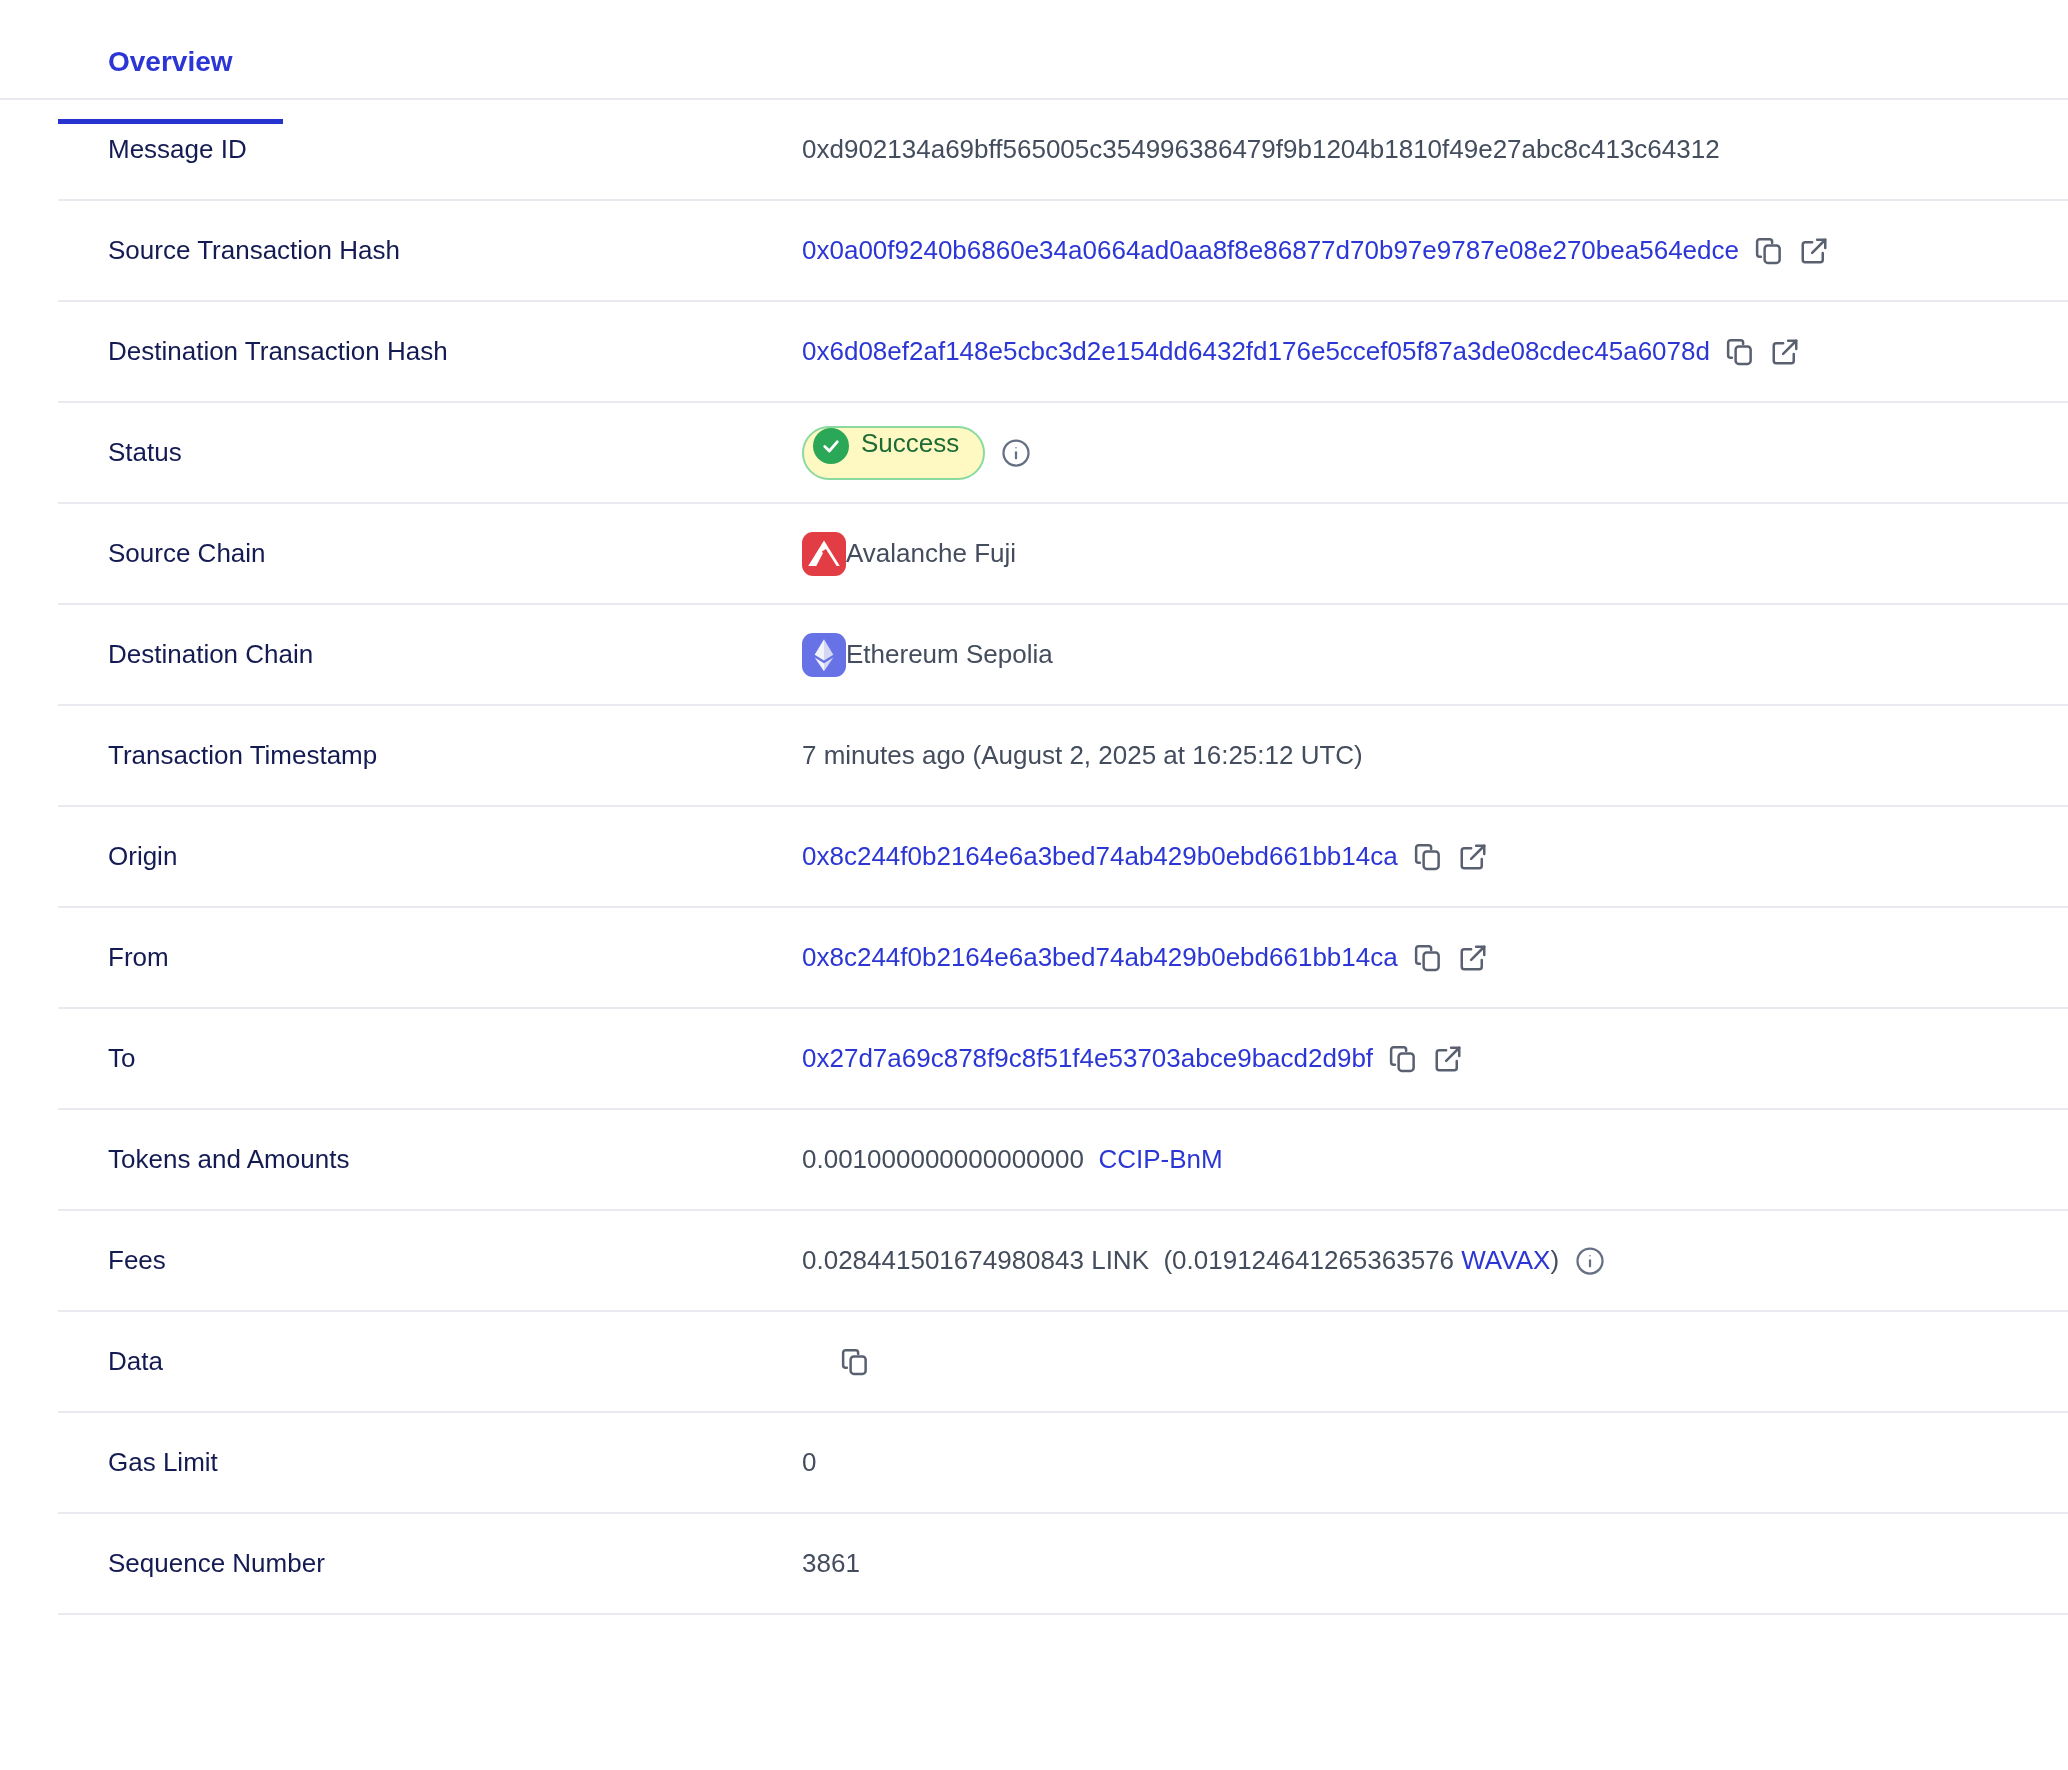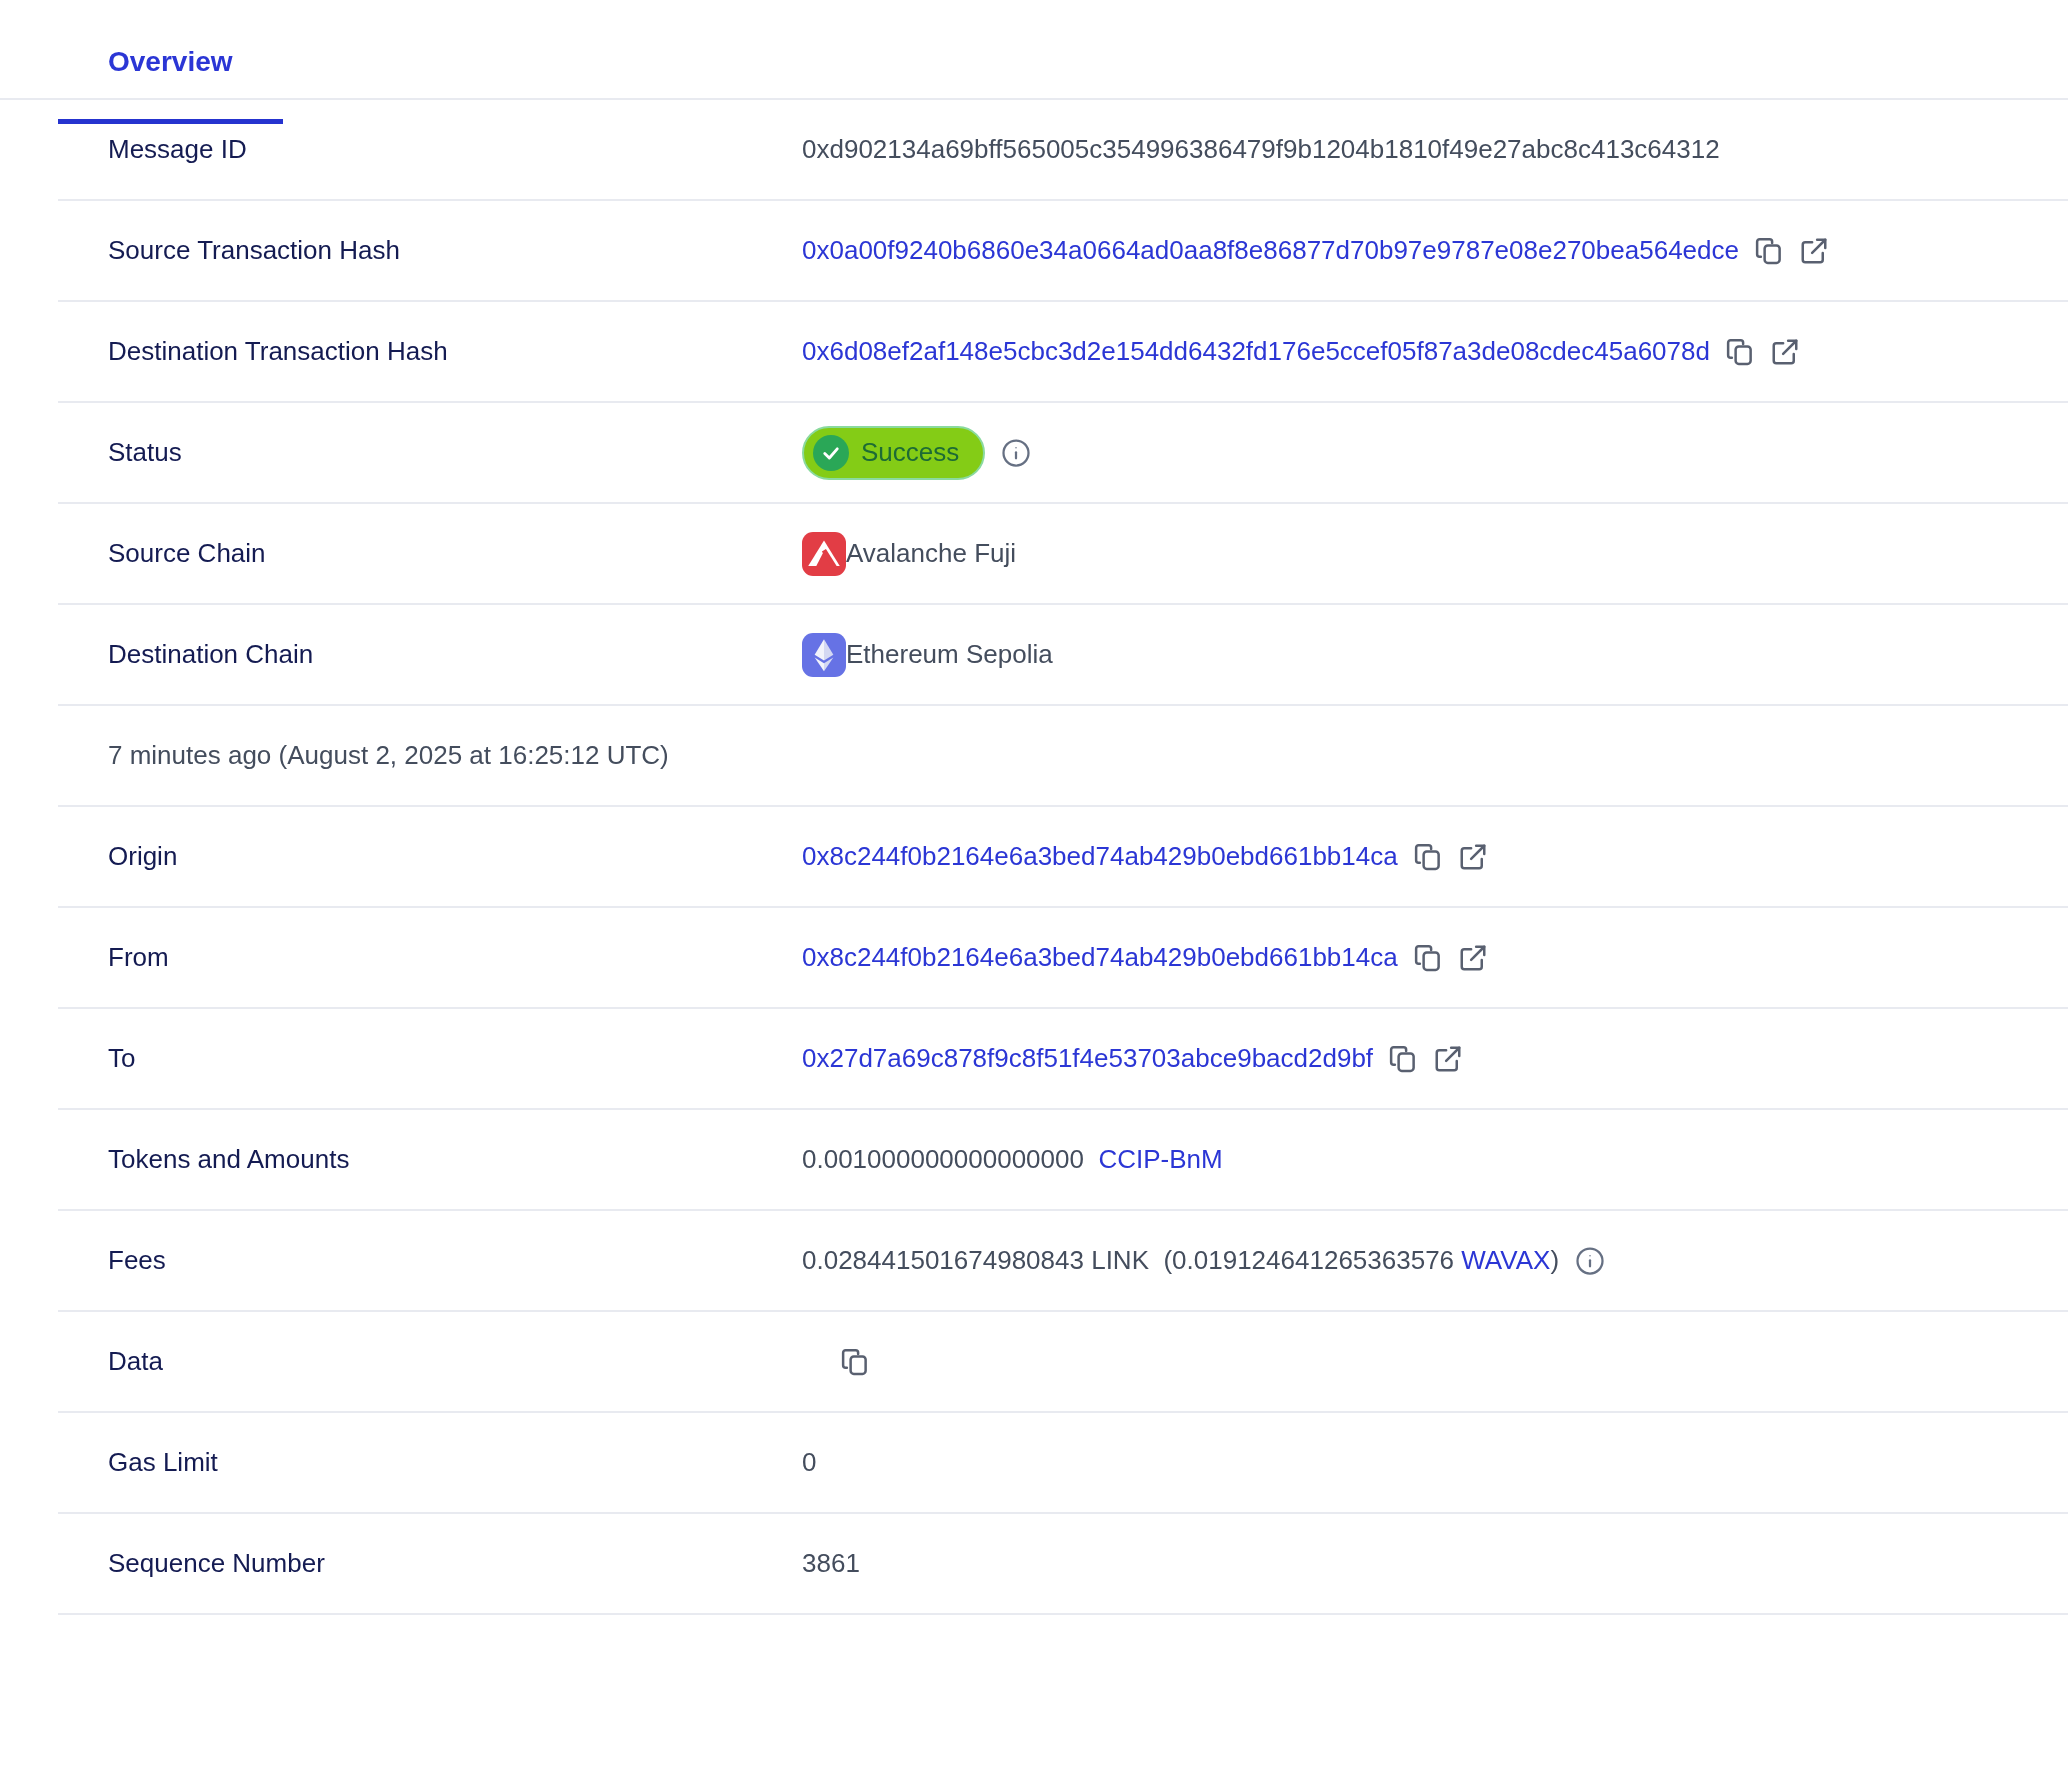--- a/index.html
+++ b/index.html
@@ -33,23 +33,23 @@
   .icon-btn {
     display: inline-flex; align-items: center; justify-content: center;
     background: none; border: none; padding: 0; margin-left: 15px;
     color: #596070; cursor: pointer;
   }
   .icon-btn svg { width: 30px; height: 30px; display: block; }
   .info-wrap { display: inline-flex; margin-left: 16px; color: #667083; cursor: pointer; }
   .info-wrap svg { width: 30px; height: 30px; display: block; }
   
   .badge {
-    display: inline-flex; align-items: center; gap: 12px;
+    display: inline-flex; gap: 12px;
     height: 54px; padding: 0 24px 0 9px; border-radius: 28px;
-    background: #84cc16; border: 2px solid #8ada9f;
+    background: #fef9c3; border: 2px solid #8ada9f;
   }
   .badge-check {
     width: 36px; height: 36px; border-radius: 50%;
     background: #2aa757; display: inline-flex; align-items: center; justify-content: center;
   }
   .badge-check svg { width: 20px; height: 20px; display: block; }
   .badge-text { color: #1d6b35; font-size: 26px; }
   
   .chain { display: inline-flex; align-items: center; }
   .chain-icon {
@@ -158,20 +158,21 @@
               <polygon points="12,3.4 17.1,11.9 12,15 12,3.4" fill="#d4d8f2"></polygon>
               <polygon points="6.9,13.3 12,16.5 12,20.8" fill="#f2f3fb"></polygon>
               <polygon points="17.1,13.3 12,16.5 12,20.8" fill="#d4d8f2"></polygon>
             </svg>
           </span>
           <span class="chain-text">Ethereum Sepolia</span>
         </span>
       </div>
     </div>
     <div class="row">
+      <div class="row-label">Transaction Timestamp</div>
       <div class="row-value">
         <span class="part-text">7 minutes ago (August 2, 2025 at 16:25:12 UTC)</span>
       </div>
     </div>
     <div class="row">
       <div class="row-label">Origin</div>
       <div class="row-value">
         <a class="part-link">0x8c244f0b2164e6a3bed74ab429b0ebd661bb14ca</a>
         <button class="icon-btn">
           <svg viewBox="0 0 24 24" fill="none" stroke="currentColor" stroke-width="2" stroke-linecap="round" stroke-linejoin="round">

